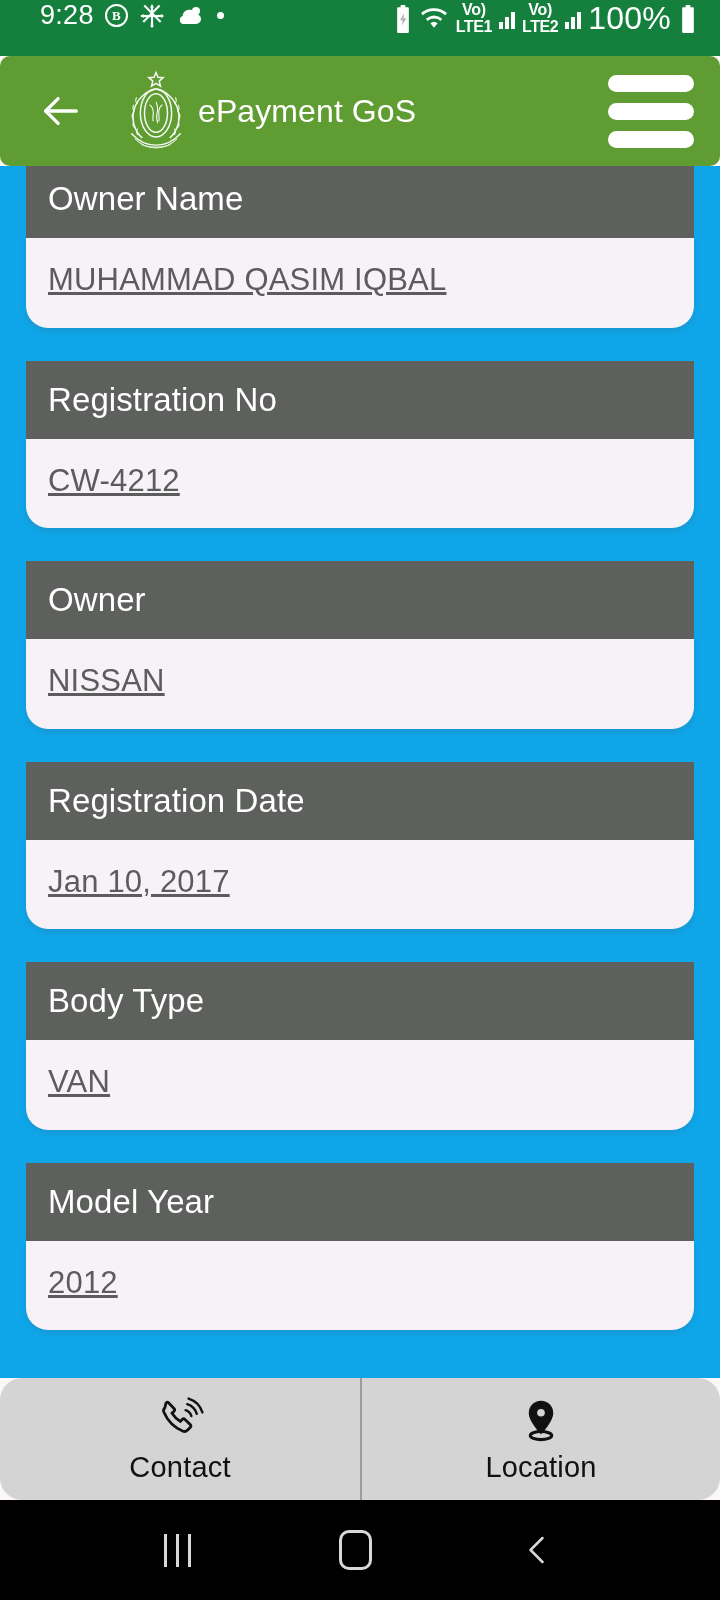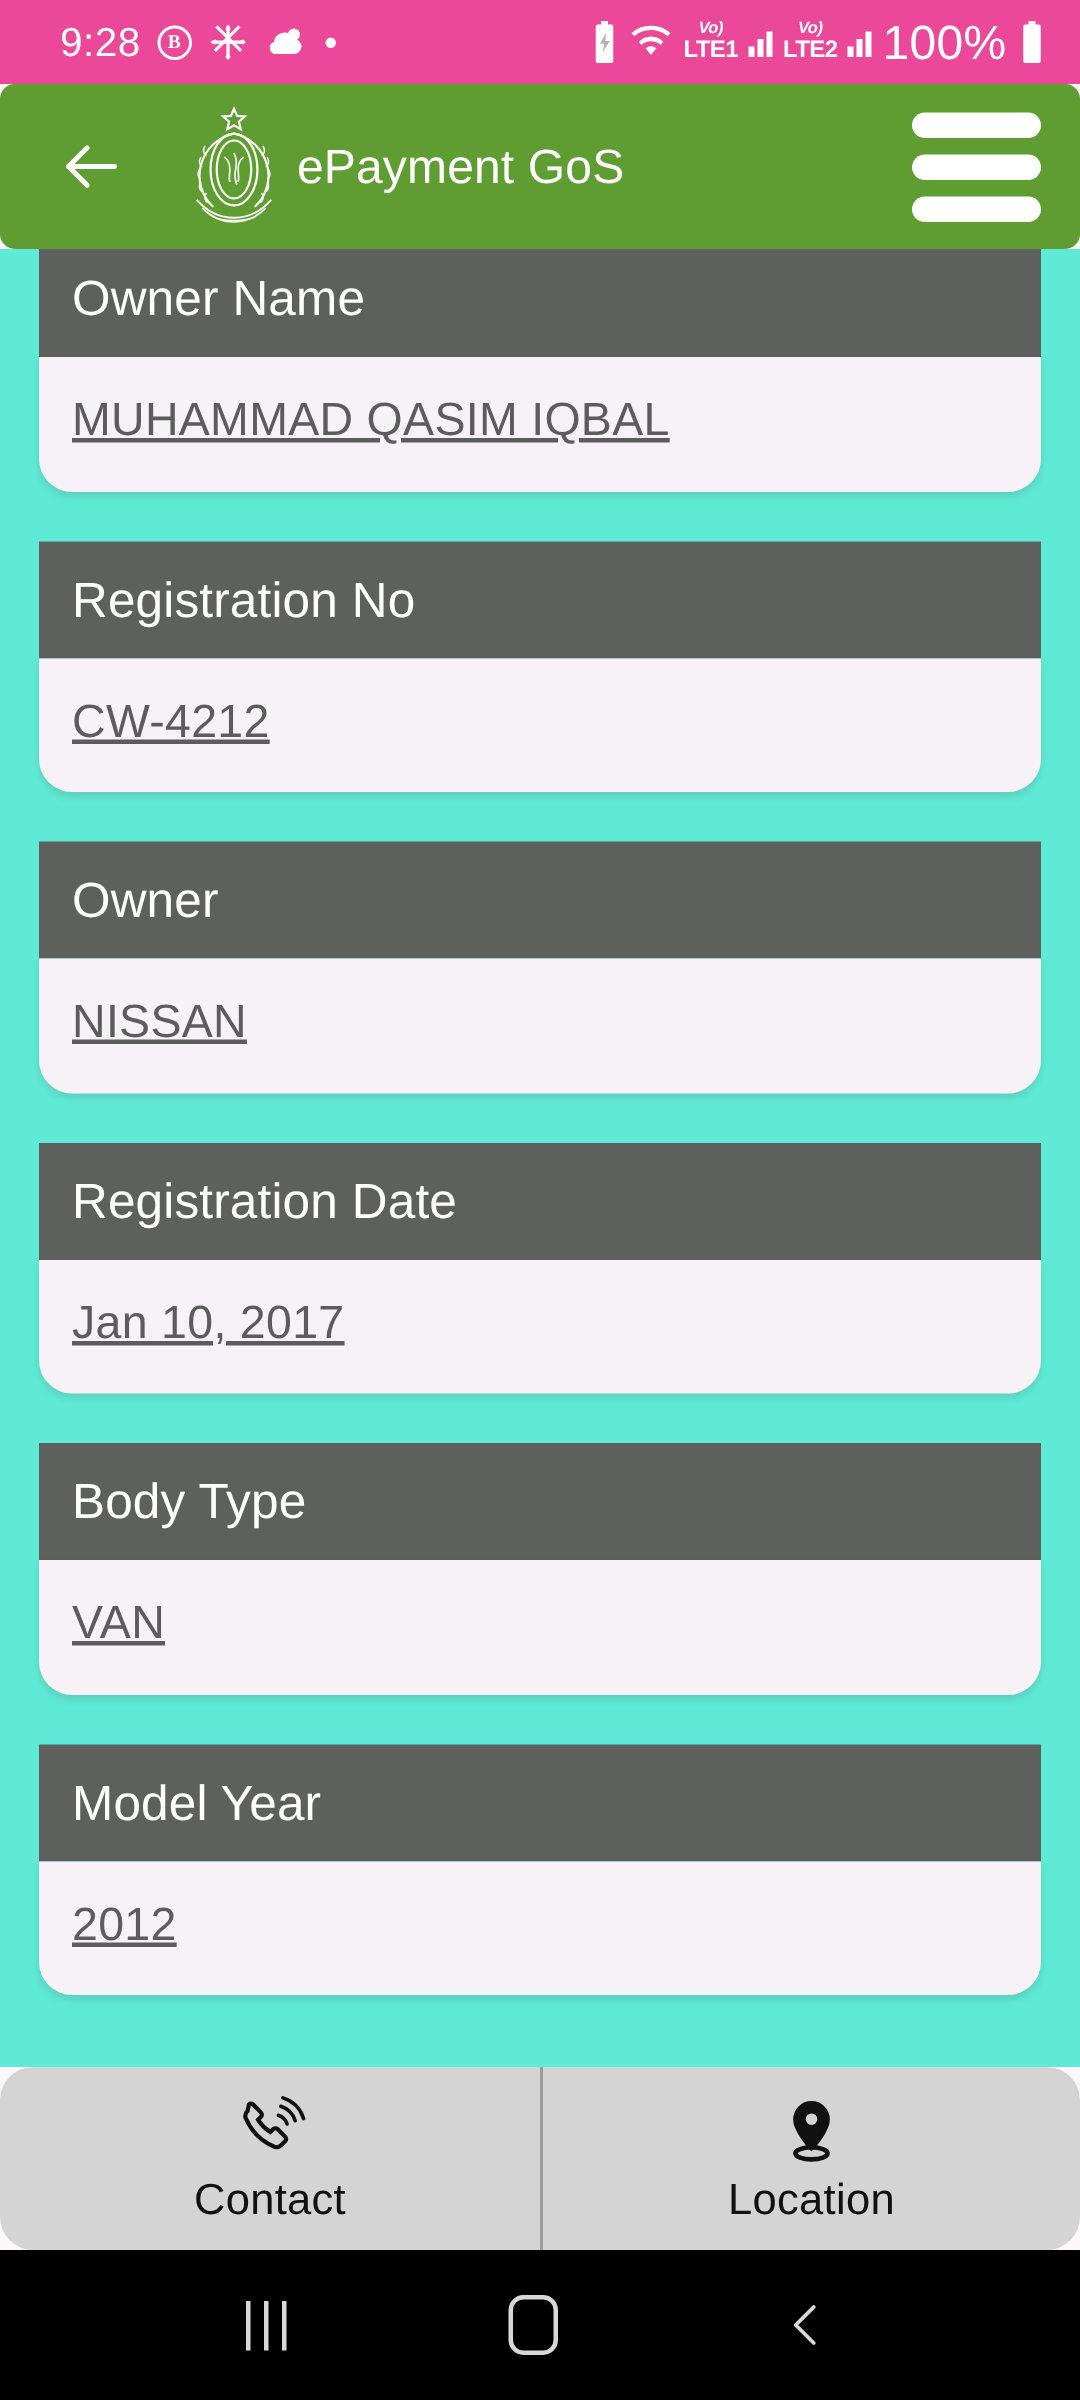--- a/index.html
+++ b/index.html
@@ -12,43 +12,43 @@
   #screen {
     position:relative;
     width:720px; height:1600px;
     background:#FBF7FB;
     display:flex; flex-direction:column;
   }
 
   
   .statusbar {
     height:56px; flex:0 0 56px;
-    background:#ec4899;
-    display:flex; align-items:center;
+    background:#15803d;
+    display:flex; align-items:flex-start;
     padding:0 22px 0 40px;
     color:#ffffff;
   }
   .sb-left { display:flex; align-items:center; gap:11px; }
   .sb-clock { font-size:27px; letter-spacing:.3px; color:#ffffff; }
   .sb-right { margin-left:auto; display:flex; align-items:center; gap:7px; }
   .sb-pct { font-size:32px; color:#ffffff; letter-spacing:.2px; }
   .ico { display:inline-block; line-height:0; }
   .badge-b {
     width:23px; height:23px; border-radius:50%;
     border:2px solid #fff; color:#fff;
     font-size:13px; font-weight:bold;
     display:flex; align-items:center; justify-content:center;
     font-family:"Liberation Serif", serif;
   }
   .dot-sm { width:7px; height:7px; border-radius:50%; background:#fff; }
   .volte {
     display:flex; flex-direction:column; align-items:center;
     line-height:1; color:#fff;
   }
-  .volte .vo { font-size:11px; font-weight:bold; letter-spacing:-.3px;font-style:italic; }
+  .volte .vo { font-size:16px; font-weight:bold; letter-spacing:-.3px; }
   .volte .lte { font-size:16px; font-weight:bold; letter-spacing:-.4px; margin-top:1px; }
   .bars { display:flex; align-items:flex-end; gap:2px; height:20px; }
   .bars i { width:4px; background:#fff; display:block; }
   .bars i:nth-child(1){ height:7px; }
   .bars i:nth-child(2){ height:12px; }
   .bars i:nth-child(3){ height:17px; }
 
   
   .appbar {
     height:110px; flex:0 0 110px;
@@ -68,21 +68,21 @@
   }
   .hamburger {
     margin-left:auto; width:86px;
     display:flex; flex-direction:column; gap:11px; cursor:pointer;
   }
   .hamburger span { display:block; height:17px; background:#ffffff; border-radius:9px; }
 
   
   .content {
     flex:1 1 auto;
-    background:#5eead4;
+    background:#0ea5e9;
     padding:0 26px 0 26px;
     overflow:hidden;
     position:relative;
   }
   .card {
     margin-bottom:33px;
     position:relative;
   }
   .card:first-child { margin-top:0; }
   .card-head {

